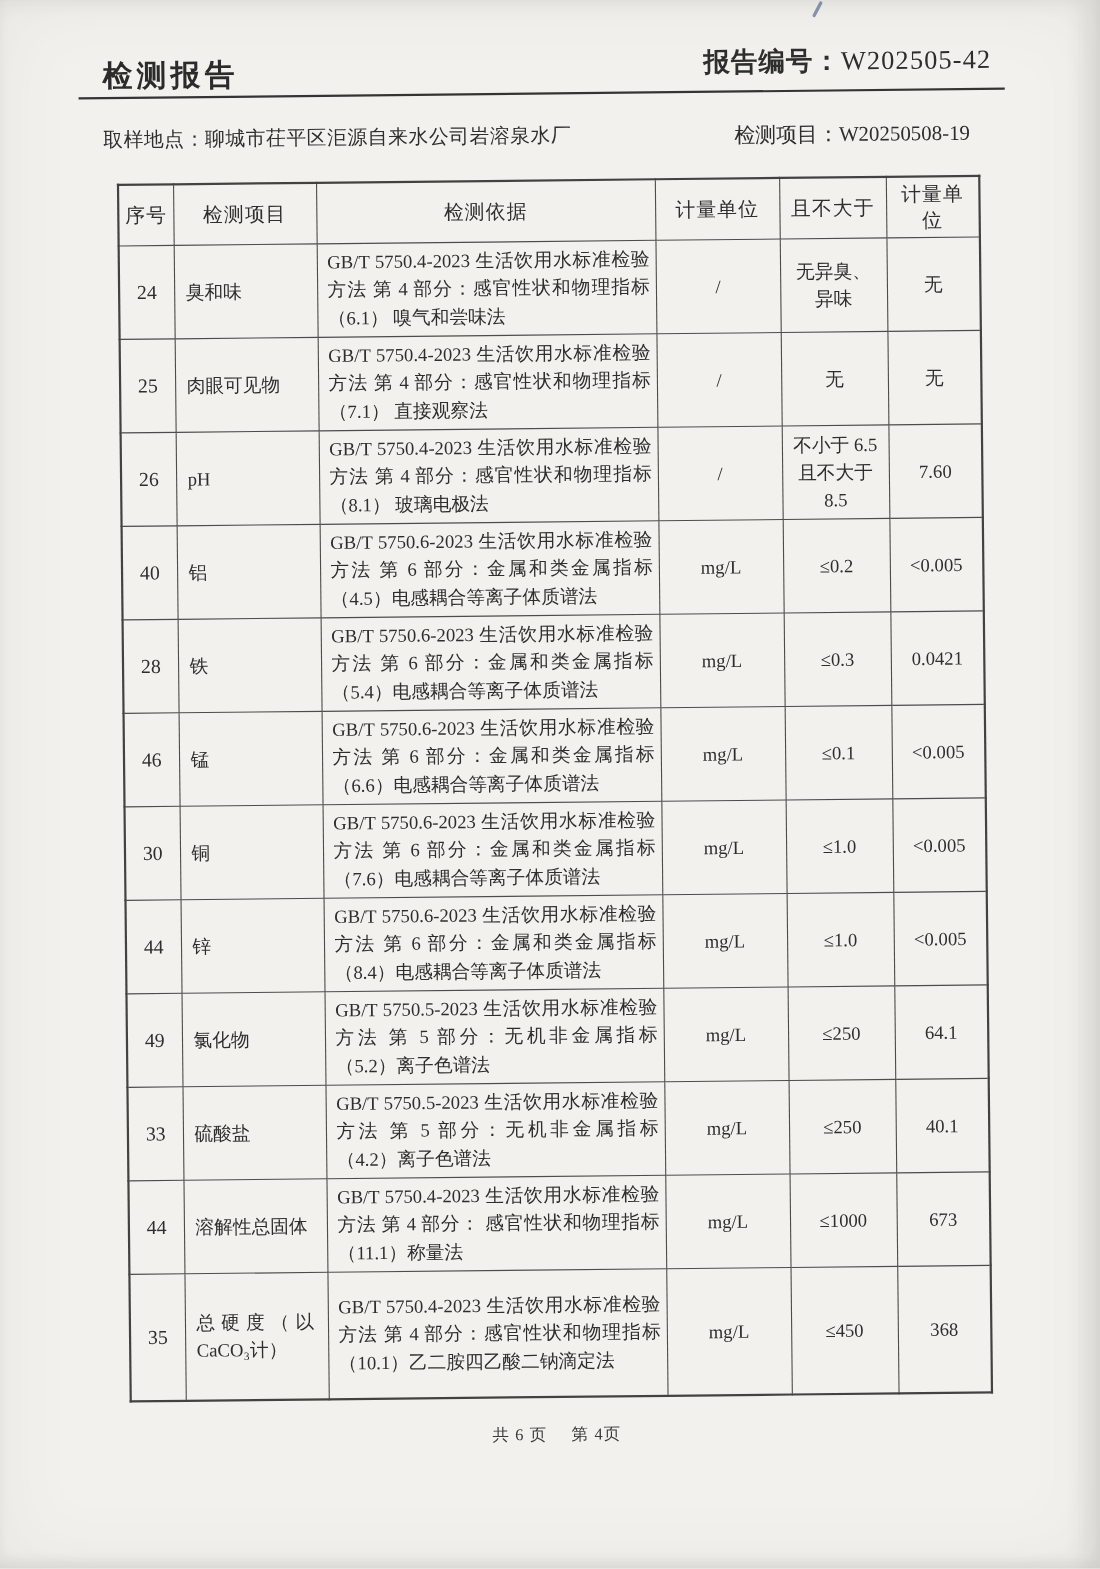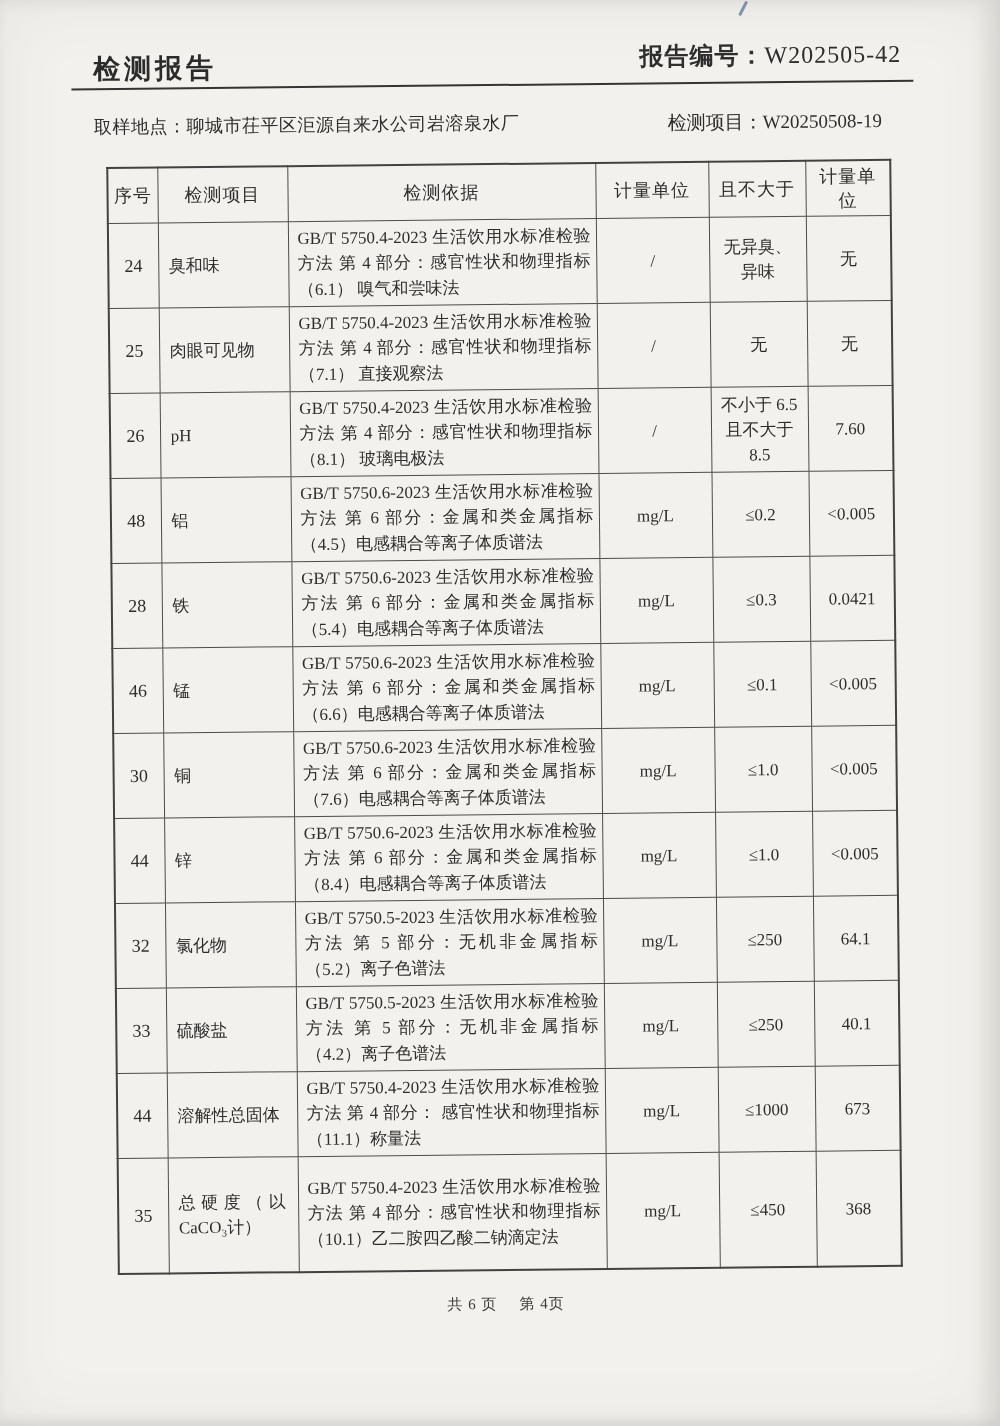--- a/index.html
+++ b/index.html
@@ -119,21 +119,21 @@
   <tr>
     <td class="c-no">26</td>
     <td class="c-item">pH</td>
     <td class="c-basis">GB/T 5750.4-2023 生活饮用水标准检验方法 第 4 部分：感官性状和物理指标（8.1） 玻璃电极法</td>
     <td class="c-unit">/</td>
     <td class="c-limit">不小于 6.5 且不大于 8.5</td>
     <td class="c-result">7.60</td>
   </tr>
 
   <tr>
-    <td class="c-no">48</td>
+    <td class="c-no">40</td>
     <td class="c-item">铝</td>
     <td class="c-basis">GB/T 5750.6-2023 生活饮用水标准检验方法 第 6 部分：金属和类金属指标（4.5）电感耦合等离子体质谱法</td>
     <td class="c-unit">mg/L</td>
     <td class="c-limit">≤0.2</td>
     <td class="c-result">&lt;0.005</td>
   </tr>
 
   <tr>
     <td class="c-no">28</td>
     <td class="c-item">铁</td>
@@ -164,21 +164,21 @@
   <tr>
     <td class="c-no">44</td>
     <td class="c-item">锌</td>
     <td class="c-basis">GB/T 5750.6-2023 生活饮用水标准检验方法 第 6 部分：金属和类金属指标（8.4）电感耦合等离子体质谱法</td>
     <td class="c-unit">mg/L</td>
     <td class="c-limit">≤1.0</td>
     <td class="c-result">&lt;0.005</td>
   </tr>
 
   <tr>
-    <td class="c-no">32</td>
+    <td class="c-no">49</td>
     <td class="c-item">氯化物</td>
     <td class="c-basis">GB/T 5750.5-2023 生活饮用水标准检验方法 第 5 部分：无机非金属指标（5.2）离子色谱法</td>
     <td class="c-unit">mg/L</td>
     <td class="c-limit">≤250</td>
     <td class="c-result">64.1</td>
   </tr>
 
   <tr>
     <td class="c-no">33</td>
     <td class="c-item">硫酸盐</td>

